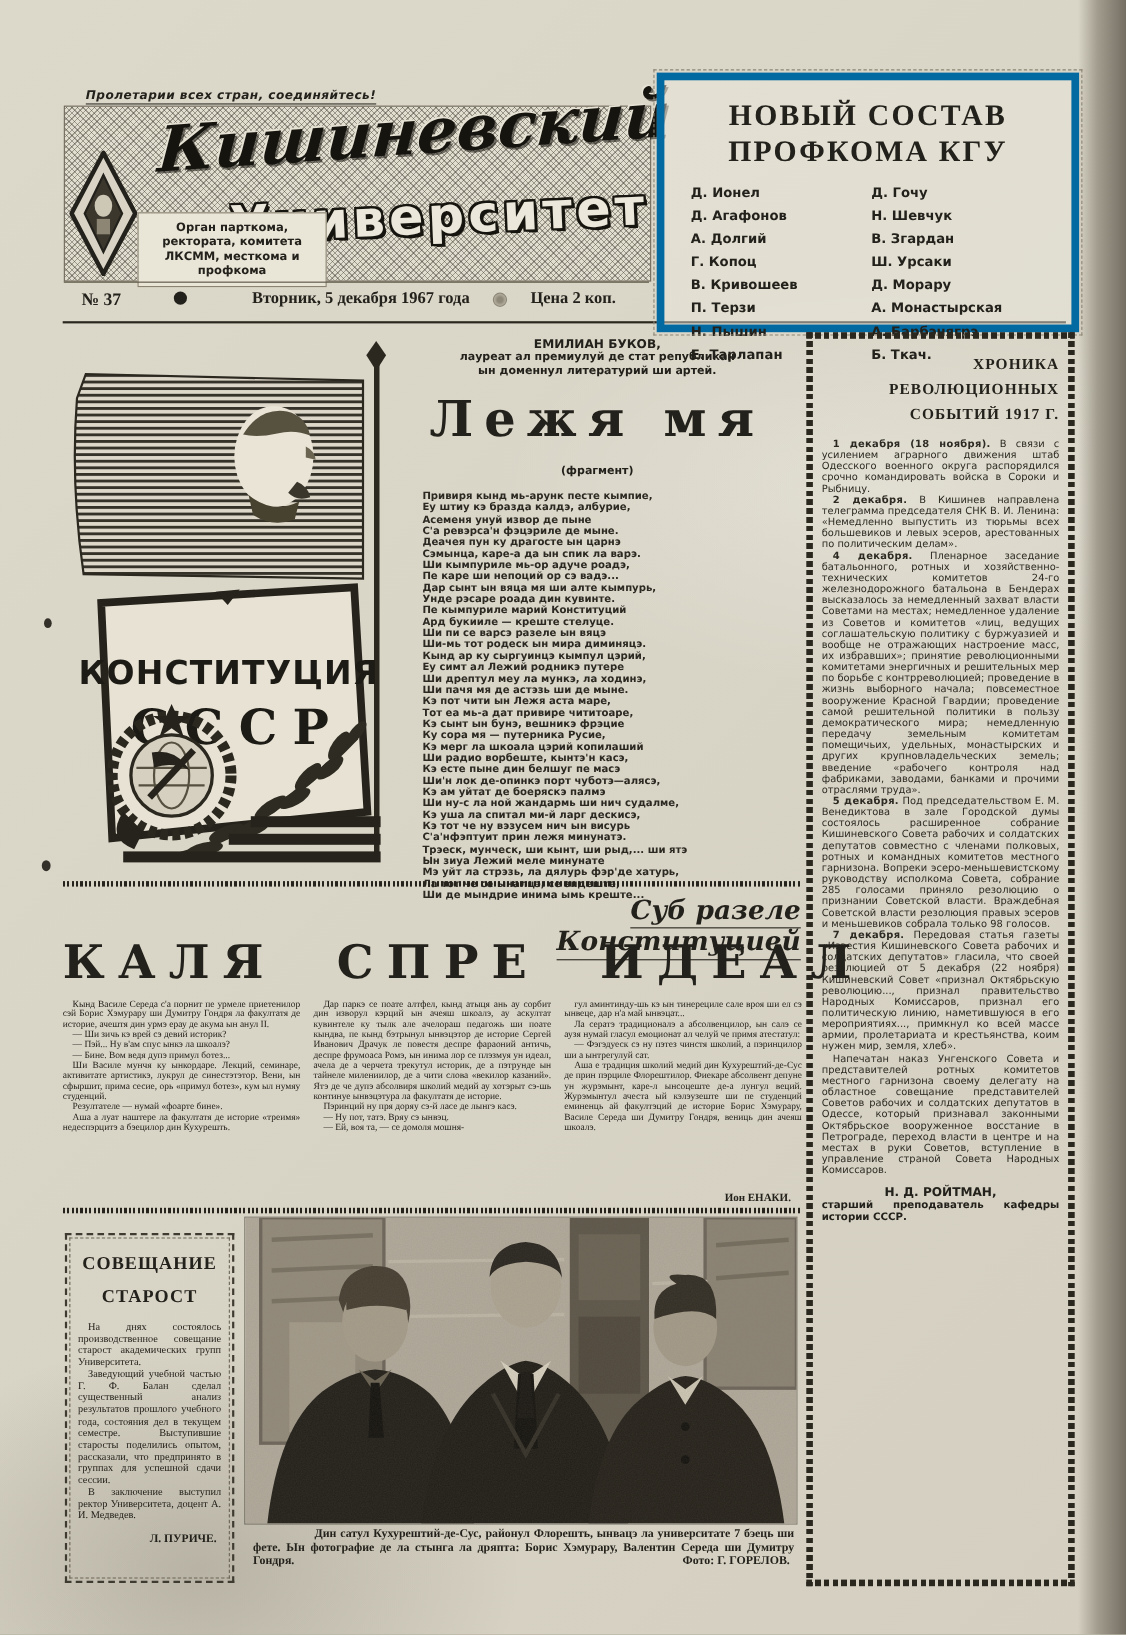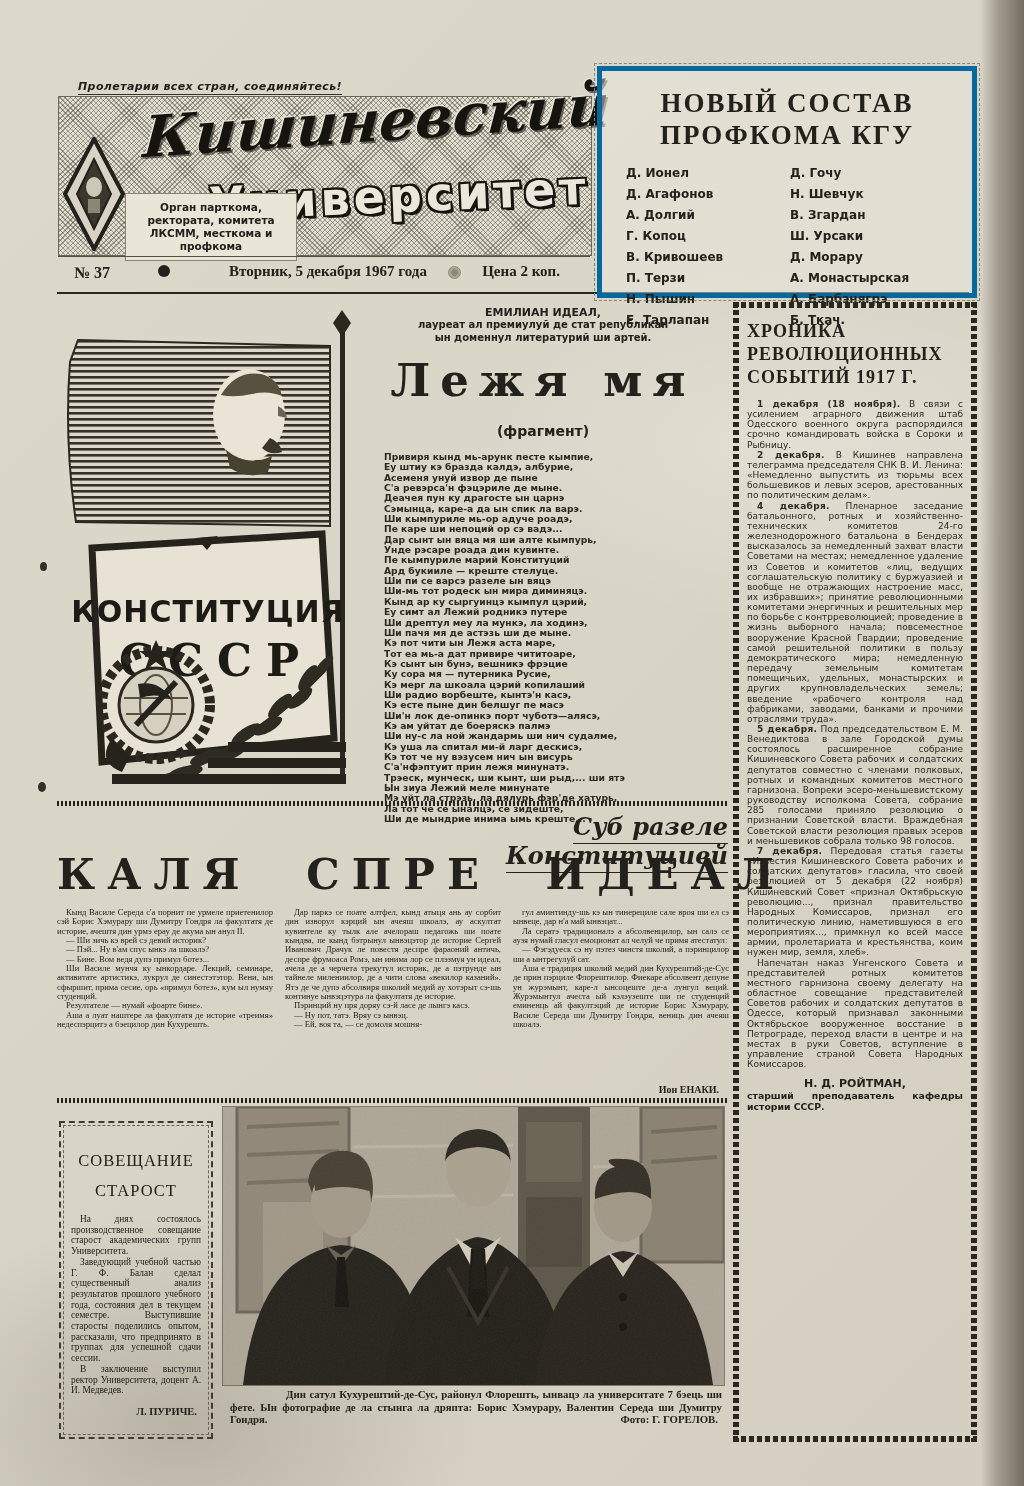--- a/index.html
+++ b/index.html
@@ -39,49 +39,49 @@
   #dateline .issue{position:absolute;left:16px;top:7px;font-weight:bold;font-size:16px;}
   #dateline .dot1{position:absolute;left:100px;top:8px;width:12px;height:12px;border-radius:50%;background:#23211b;}
   #dateline .date{position:absolute;left:150px;top:6px;width:240px;text-align:center;font-weight:bold;font-size:15px;}
   #dateline .dot2{position:absolute;left:390px;top:9px;width:11px;height:11px;border-radius:50%;
       background:radial-gradient(circle,#8d8878 30%,#b5b0a0 70%);border:1px solid #8d8878;}
   #dateline .price{position:absolute;right:30px;top:6px;font-weight:bold;font-size:15px;margin-left:38px;}
   #header-rule{position:absolute;left:57px;top:292px;width:912px;height:2px;background:#2a271f;}
 
   
   #profkom{position:absolute;left:597px;top:66px;width:370px;height:222px;
-      border:5px solid #0369a1;outline:1px dashed #8b8573;outline-offset:2px;background:rgba(238,234,224,.45);}
+      border:7px solid #0369a1;outline:1px dashed #8b8573;outline-offset:2px;background:rgba(238,234,224,.45);}
   #profkom .pf-title{margin-top:16px;text-align:center;font-family:"Liberation Serif",serif;
       font-weight:bold;font-size:27px;line-height:32px;letter-spacing:2px;}
   #profkom .pf-cols{display:flex;margin:12px 18px 0 24px;}
   #profkom .pf-col{width:50%;font-family:"DejaVu Sans",sans-serif;font-weight:bold;font-size:12px;line-height:21px;}
 
   
   #constitution{position:absolute;left:56px;top:310px;}
 
   
   #poem{position:absolute;left:362px;top:306px;width:362px;}
   #poem .p-author{text-align:center;font-family:"DejaVu Sans",sans-serif;font-weight:bold;font-size:11px;line-height:13px;}
   #poem .p-sub{text-align:center;font-family:"DejaVu Sans",sans-serif;font-weight:bold;font-size:10px;line-height:12.5px;}
   #poem .p-title{text-align:center;font-family:"DejaVu Serif",serif;font-weight:bold;font-size:45px;
       letter-spacing:10px;margin-top:10px;}
-  #poem .p-frag{text-align:center;font-family:"DejaVu Sans",sans-serif;font-weight:bold;font-size:14px;margin-top:16px;}
+  #poem .p-frag{text-align:center;font-family:"DejaVu Sans",sans-serif;font-weight:bold;font-size:10px;margin-top:16px;}
   #poem .p-lines{margin-top:13px;padding-left:22px;font-family:"DejaVu Sans",sans-serif;
       font-weight:bold;font-size:9.2px;line-height:10.35px;color:#2b2922;}
 
   
   #chronicle{position:absolute;left:733px;top:302px;width:244px;height:1140px;box-sizing:border-box;
     background:
       repeating-linear-gradient(180deg,#2a271f 0 5px,transparent 5px 8px) left top / 6px 100% no-repeat,
       repeating-linear-gradient(180deg,#2a271f 0 5px,transparent 5px 8px) right top / 6px 100% no-repeat,
       repeating-linear-gradient(90deg,#2a271f 0 5px,transparent 5px 8px) left top / 100% 6px no-repeat,
       repeating-linear-gradient(90deg,#2a271f 0 5px,transparent 5px 8px) left bottom / 100% 6px no-repeat;
     padding:18px 14px 14px 14px;overflow:hidden;}
-  #chronicle .ch-title{text-align:left;font-family:"Liberation Serif",serif;font-weight:bold;
-      font-size:18px;line-height:23px;letter-spacing:1px;margin-bottom:10px;}
+  #chronicle .ch-title{text-align:right;font-family:"Liberation Serif",serif;font-weight:bold;
+      font-size:14px;line-height:23px;letter-spacing:1px;margin-bottom:10px;}
   #chronicle p{margin:0;font-family:"DejaVu Sans",sans-serif;font-size:9px;line-height:10.15px;
       text-align:justify;text-indent:10px;color:#2c2a23;}
   #chronicle p b{letter-spacing:.3px;}
   #chronicle .sig-name{margin-top:8px;text-align:center;font-family:"DejaVu Sans",sans-serif;
       font-weight:bold;font-size:11px;}
   #chronicle .sig-role{font-family:"DejaVu Sans",sans-serif;font-weight:bold;font-size:9.3px;
       line-height:11px;text-align:justify;}
 
   
   .ribbed{position:absolute;height:5px;background:repeating-linear-gradient(90deg,#26231d 0 2px,transparent 2px 4px);}
@@ -93,22 +93,22 @@
   #feature-cols{position:absolute;left:57px;top:908px;width:672px;height:188px;display:flex;gap:12px;overflow:hidden;}
   #feature-cols .fcol{width:216px;font-family:"Liberation Serif",serif;font-size:8.6px;line-height:9.35px;text-align:justify;}
   #feature-cols .fcol p{margin:0;text-indent:9px;}
   #feature-sig{position:absolute;right:10px;bottom:2px;font-weight:bold;font-size:10px;font-family:"Liberation Serif",serif;}
   .fcol{position:relative;}
 
   
   #meeting{position:absolute;left:59px;top:1121px;width:154px;height:318px;box-sizing:border-box;
       border:2px dashed #3f3b31;padding:2px;}
   #meeting .m-inner{border:1px dashed #6a6454;height:100%;box-sizing:border-box;padding:8px 7px;}
-  #meeting .m-title{text-align:center;font-family:"Liberation Serif",serif;font-weight:normal;
-      font-size:16.5px;line-height:30px;letter-spacing:1px;margin-top:12px;margin-bottom:8px;}
+  #meeting .m-title{text-align:center;font-family:"Liberation Serif",serif;font-weight:bold;
+      font-size:16.5px;line-height:30px;letter-spacing:1px;margin-top:0;margin-bottom:8px;}
   #meeting p{margin:0;font-size:9.4px;line-height:10.7px;text-align:justify;text-indent:9px;}
   #meeting .m-sig{margin-top:10px;text-align:right;font-weight:bold;font-size:10.5px;padding-right:4px;}
 
   
   #photo{position:absolute;left:222px;top:1106px;width:501px;height:278px;border:1px solid rgba(60,55,45,.55);}
   #caption{position:absolute;left:230px;top:1388px;width:492px;font-family:"Liberation Serif",serif;
       font-weight:bold;font-size:10.8px;line-height:12.6px;text-align:justify;}
   #caption .cap-text{text-indent:56px;}
   #caption .cap-credit{position:absolute;right:4px;bottom:0;}
 </style>
@@ -220,21 +220,21 @@
     <ellipse cx="252" cy="368" rx="15" ry="6" transform="rotate(-56 252 368)"></ellipse>
     <ellipse cx="268" cy="356" rx="13" ry="5" transform="rotate(-50 268 356)"></ellipse>
   </g>
 
   <rect x="172" y="432" width="118" height="10" fill="#26231c"></rect>
   <rect x="152" y="448" width="138" height="10" fill="#26231c"></rect>
   <rect x="56" y="464" width="234" height="10" fill="#26231c"></rect>
 </svg>
 
 <div id="poem">
-  <div class="p-author">ЕМИЛИАН ИДЕАЛ,</div>
+  <div class="p-author">ЕМИЛИАН БУКОВ,</div>
   <div class="p-sub">лауреат ал премиулуй де стат републикан</div>
   <div class="p-sub">ын доменнул литературий ши артей.</div>
   <div class="p-title">Лежя мя</div>
   <div class="p-frag">(фрагмент)</div>
   <div class="p-lines">
       <div class="pl">Привиря кынд мь-арунк песте кымпие,</div>
       <div class="pl">Еу штиу кэ бразда калдэ, албурие,</div>
       <div class="pl">Асеменя унуй извор де пыне</div>
       <div class="pl">С'а ревэрса'н фэцэриле де мыне.</div>
       <div class="pl">Деачея пун ку драгосте ын царнэ</div>

